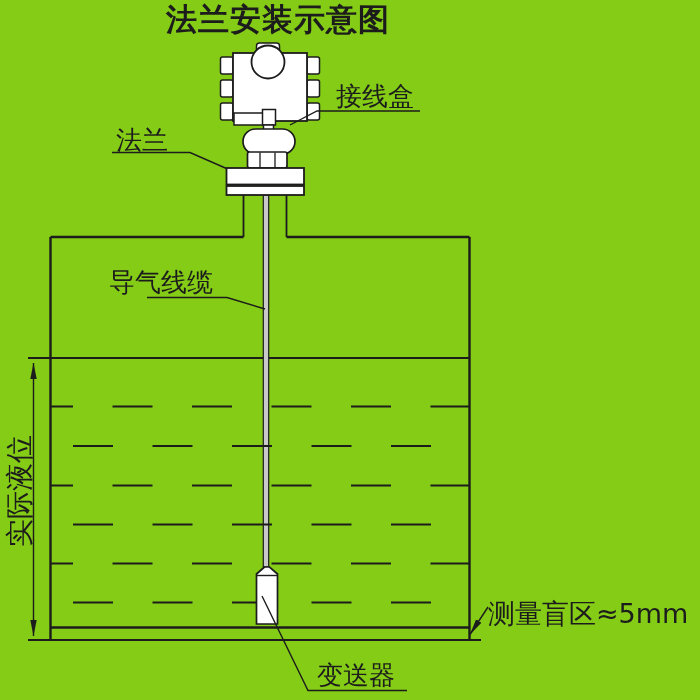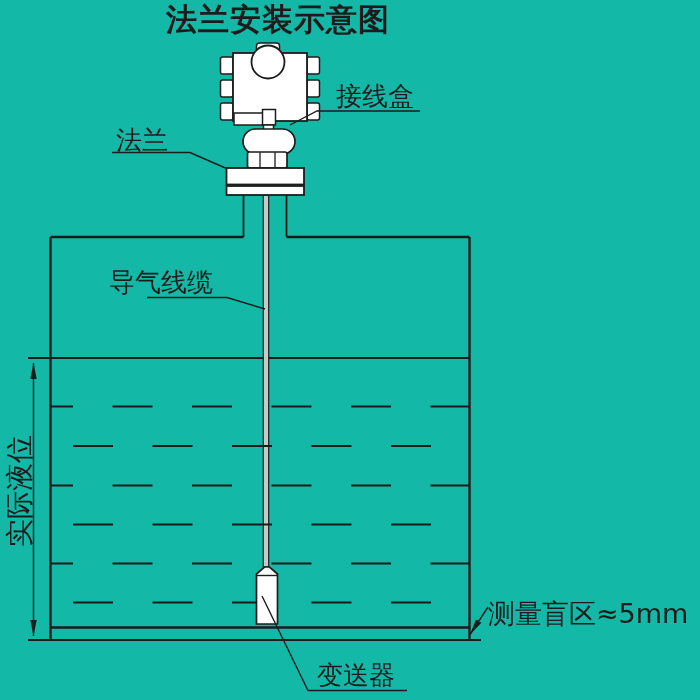--- a/index.html
+++ b/index.html
@@ -1,16 +1,16 @@
 <!DOCTYPE html>
 <html><head>
 <meta charset="utf-8">
 <style>
   html,body{margin:0;padding:0;background:#ffffff;}
-  #stage{position:relative;width:700px;height:700px;background:#14b8a6;overflow:hidden;
+  #stage{position:relative;width:700px;height:700px;background:#84cc16;overflow:hidden;
          font-family:"DejaVu Sans","Liberation Sans",sans-serif;}
   svg{position:absolute;left:0;top:0;}
   .ln{stroke:#1c1c1c;fill:none;}
   .fw{fill:#ffffff;stroke:#1c1c1c;}
   text{fill:#1c1c1c;font-family:"DejaVu Sans","Liberation Sans",sans-serif;}
   .title-txt{font-size:31px;font-weight:700;letter-spacing:1px;}
   .lbl{font-size:26px;font-weight:500;}
   .lbl-sm{font-size:27px;font-weight:500;}
   .lbl-rot{font-size:28px;font-weight:500;}
 </style>

